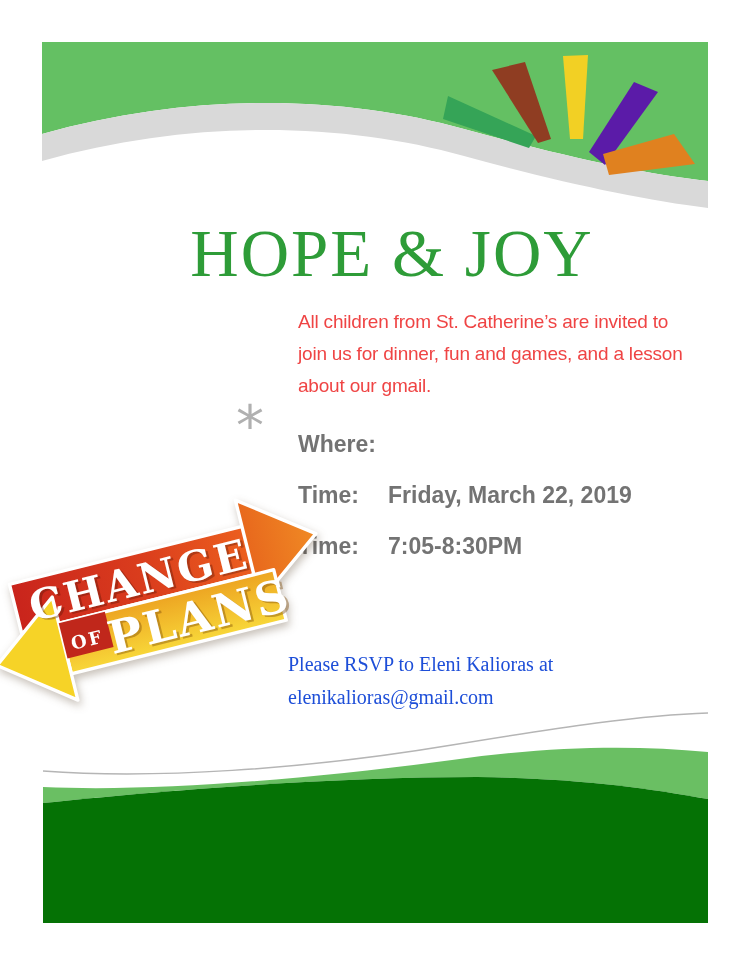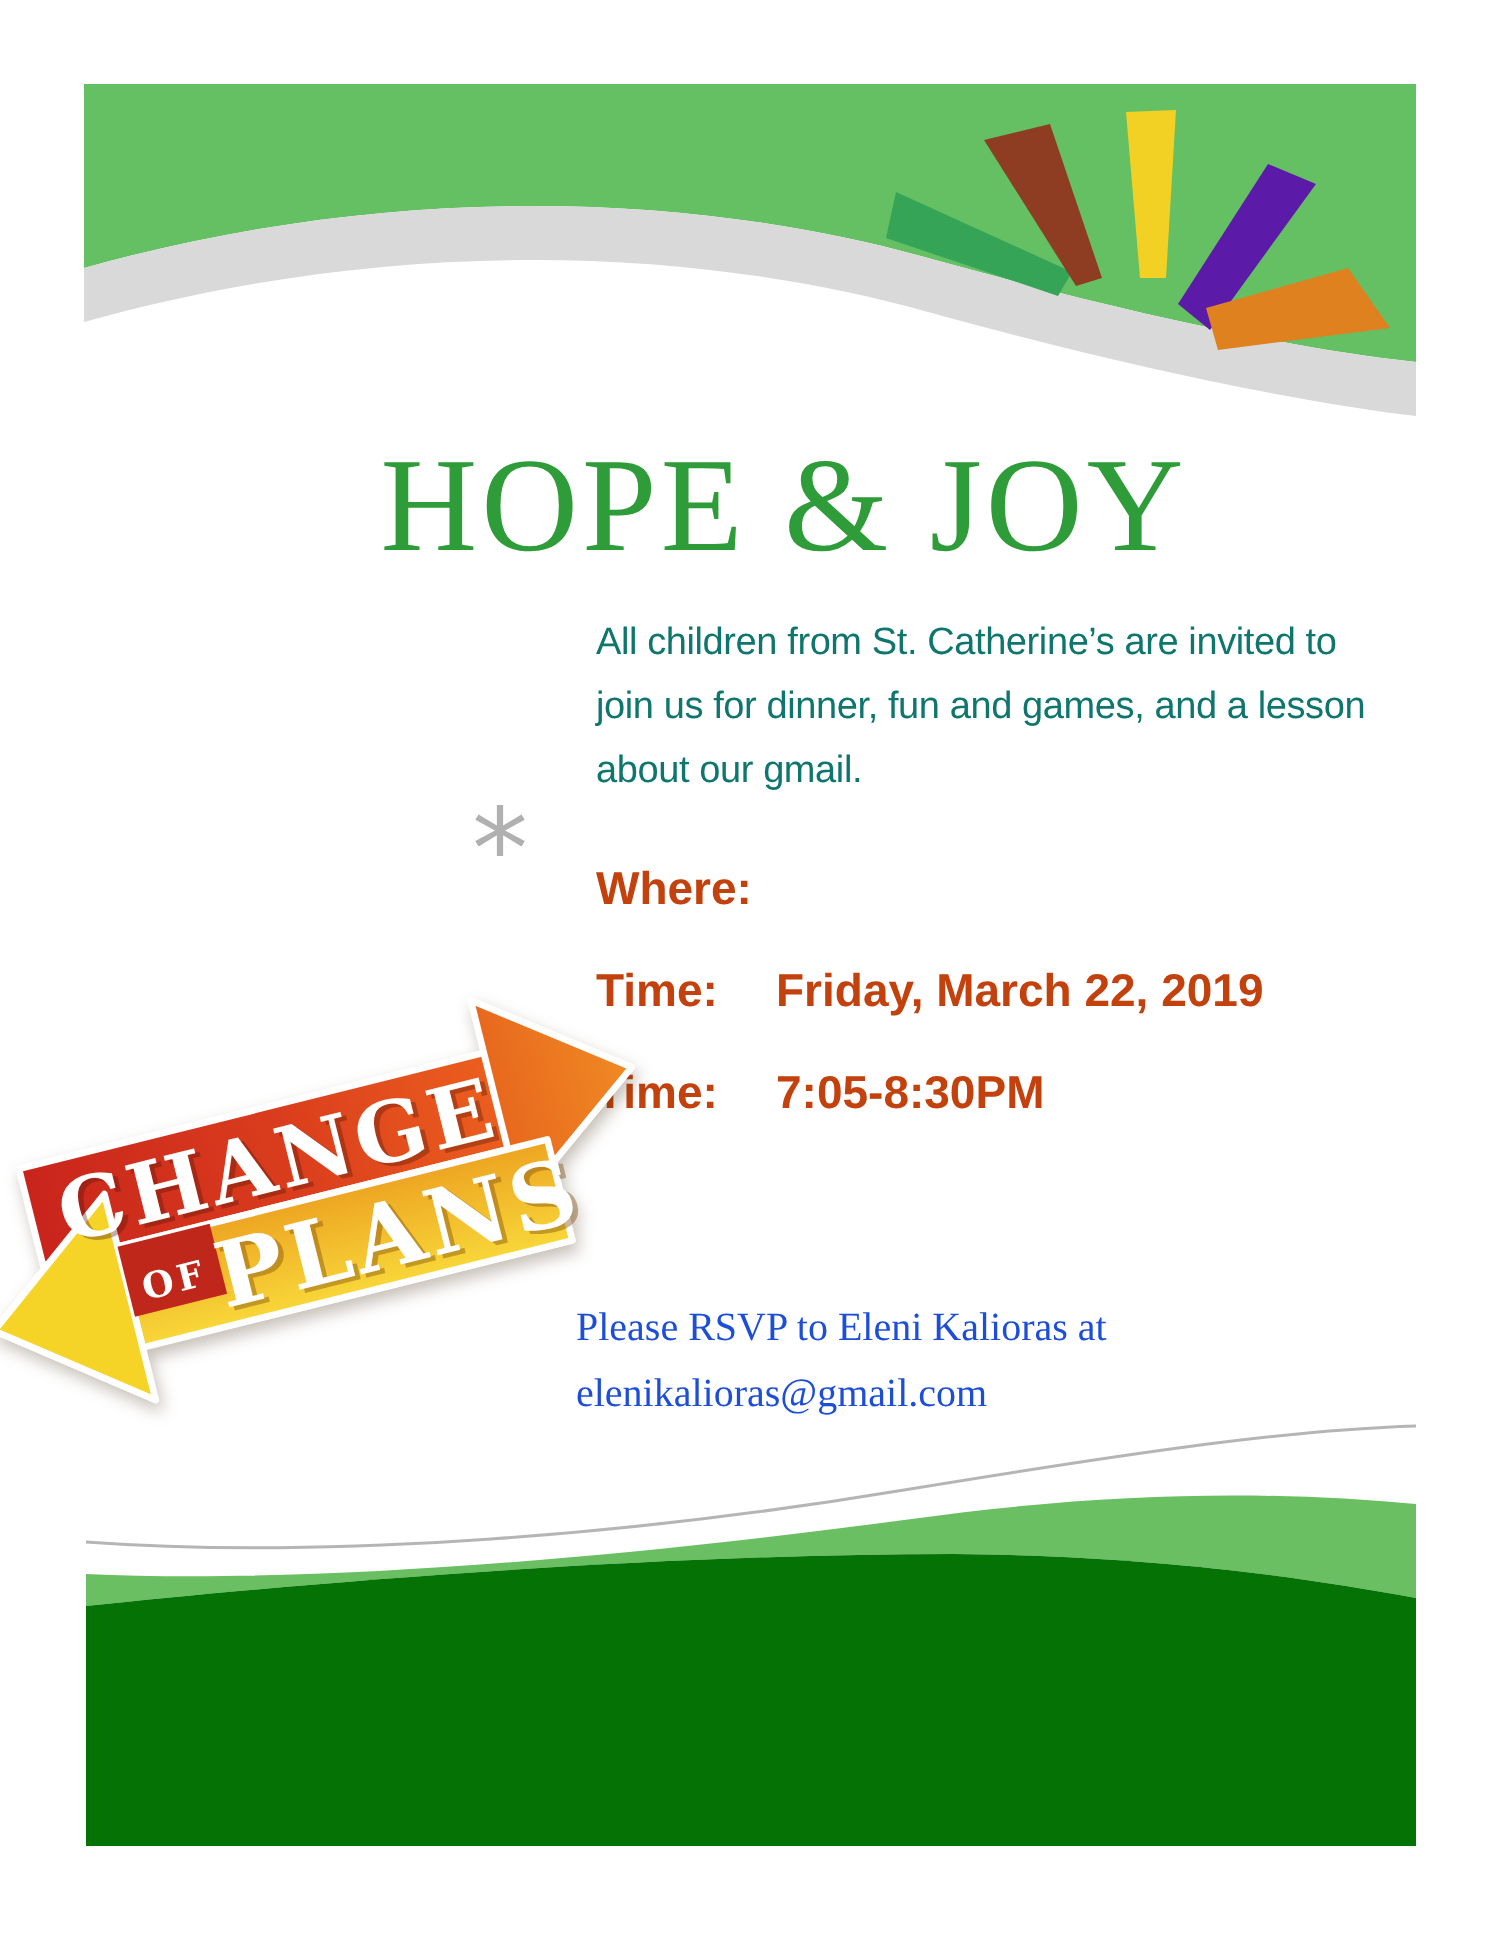--- a/index.html
+++ b/index.html
@@ -64,29 +64,29 @@
     <polygon points="406,54 401,77 487,106 494,94" fill="#35a457"></polygon>
     <polygon points="450,28 483,20 509,97 496,101" fill="#8f3d22"></polygon>
     <polygon points="521,14 546,13 541,97 528,97" fill="#f2d024"></polygon>
     <polygon points="592,40 616,50 563,123 547,110" fill="#5b1ba8"></polygon>
     <polygon points="632,92 653,122 567,133 561,112" fill="#e0811f"></polygon>
   </g>
 </svg>
 
 <div class="abs title" style="color:#2e9c38;">HOPE &amp; JOY</div>
 
-<div class="abs intro" style="color: #0f766e;">
+<div class="abs intro" style="color: #ef4444;">
   <div>All children from St. Catherine’s are invited to</div>
   <div>join us for dinner, fun and games, and a lesson</div>
   <div>about our gmail.</div>
 </div>
 
 <div class="abs asterisk" style="color: rgb(176, 176, 176);">*</div>
 
-<div class="abs details" style="color:#c2410c;">
+<div class="abs details" style="color:#737373;">
   <div class="detail-row">
     <span class="detail-label">Where:</span>
   </div>
   <div class="detail-row">
     <span class="detail-label">Time:</span>
     <span class="detail-value">Friday, March 22, 2019</span>
   </div>
   <div class="detail-row">
     <span class="detail-label">Time:</span>
     <span class="detail-value">7:05-8:30PM</span>

